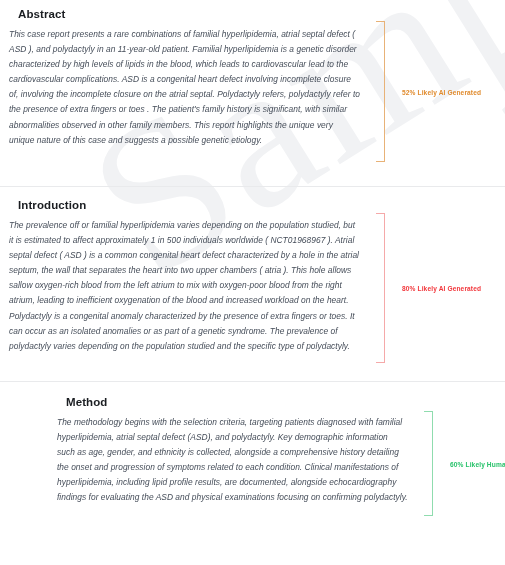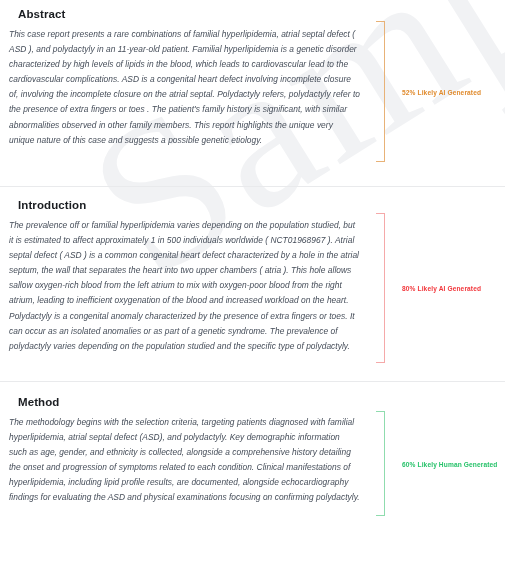--- a/index.html
+++ b/index.html
@@ -162,21 +162,21 @@
       <div class="verdict-area" style="margin-top:14px; margin-bottom:8px;">
         <div class="bracket" style="color:#f5a9a9;"></div>
         <div class="verdict-label" style="color:#f2373c;">80% Likely AI Generated</div>
       </div>
     </div>
   </div>
 
   <hr class="section-divider">
 
   <div class="section" id="section-method" style="padding-top:14px; padding-bottom:6px;">
-    <div class="section-inner" style="min-height:128px;">
+    <div class="section-inner" style="min-height:128px;margin-left:48px;">
       <div class="section-body">
         <h2 class="section-title">Method</h2>
         <p class="section-text">The methodology begins with the selection criteria, targeting patients diagnosed with familial hyperlipidemia, atrial septal defect (ASD), and polydactyly. Key demographic information such as age, gender, and ethnicity is collected, alongside a comprehensive history detailing the onset and progression of symptoms related to each condition. Clinical manifestations of hyperlipidemia, including lipid profile results, are documented, alongside echocardiography findings for evaluating the ASD and physical examinations focusing on confirming polydactyly.</p>
       </div>
       <div class="verdict-area" style="margin-top:15px; margin-bottom:8px;">
         <div class="bracket" style="color:#8fdcae;"></div>
         <div class="verdict-label" style="color:#27c26a;">60% Likely Human Generated</div>
       </div>
     </div>
   </div>

